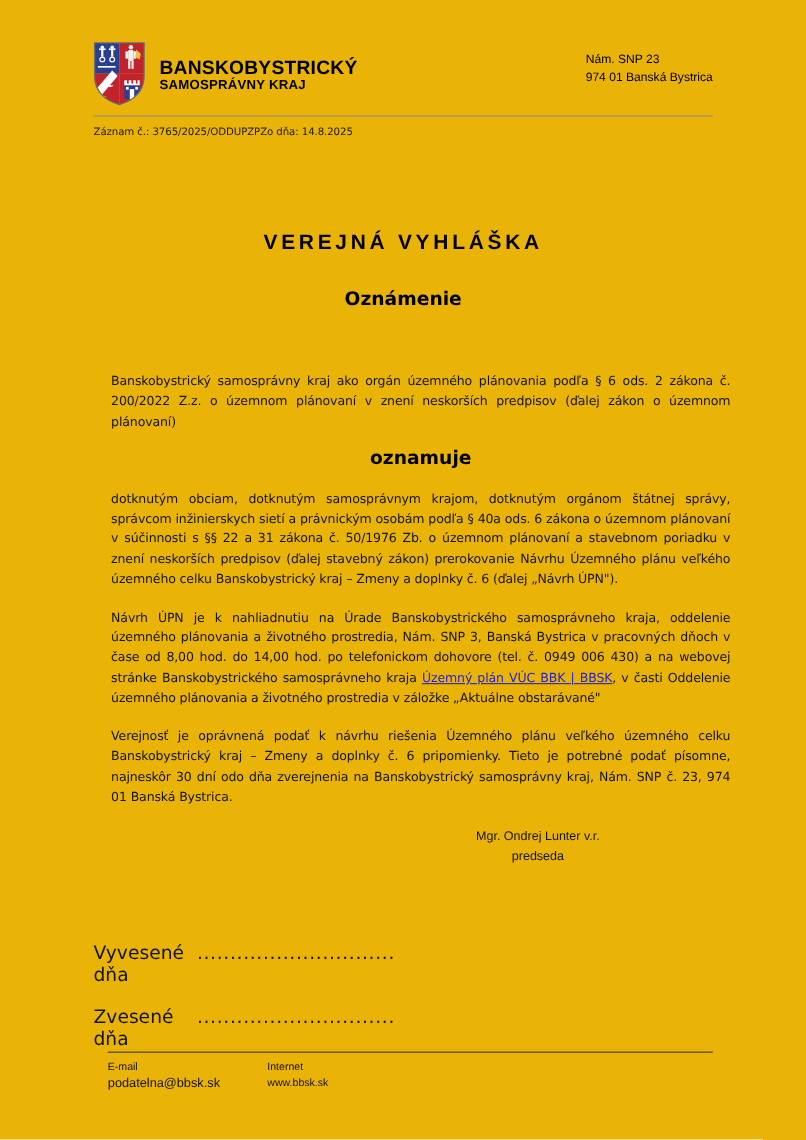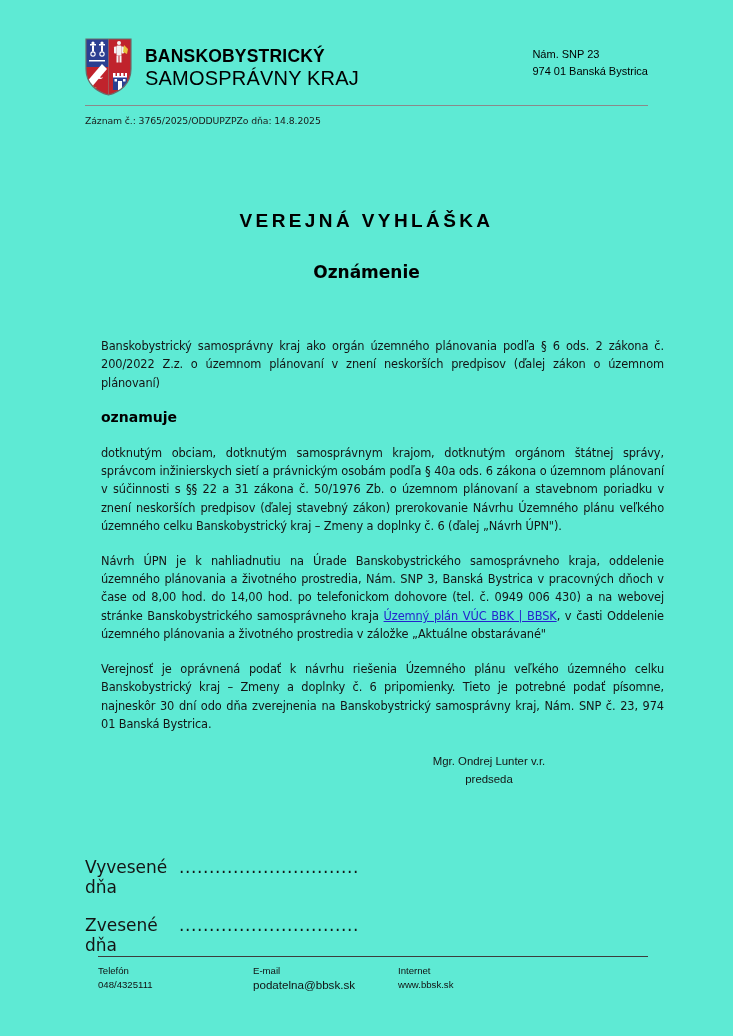--- a/index.html
+++ b/index.html
@@ -11,21 +11,21 @@
   body {
     font-family: "Liberation Sans", sans-serif;
     color: #1a1a1a;
     -webkit-font-smoothing: antialiased;
   }
   .page {
     position: relative;
     width: 733px;
     height: 1036px;
     margin: 0 auto;
-    background: #5eead4;
+    background: #eab308;
     overflow: hidden;
     box-sizing: border-box;
   }
 
   
   .letterhead {
     position: absolute;
     left: 85px;
     top: 38px;
     width: 563px;
@@ -51,22 +51,22 @@
   .brand-line1 {
     font-family: "Liberation Sans", sans-serif;
     font-size: 17.5px;
     font-weight: bold;
     letter-spacing: 0.2px;
     color: #000;
     white-space: nowrap;
   }
   .brand-line2 {
     font-family: "Liberation Sans", sans-serif;
-    font-size: 20px;
-    font-weight: normal;
+    font-size: 12px;
+    font-weight: bold;
     letter-spacing: 0.2px;
     color: #000;
     white-space: nowrap;
   }
   .address {
     text-align: left;
     font-family: "Liberation Sans", sans-serif;
     font-size: 11px;
     line-height: 1.55;
     color: #000;
@@ -136,23 +136,23 @@
     color: #141414;
     text-align: justify;
     text-justify: inter-word;
     margin: 0 0 16px 0;
     letter-spacing: -0.12px;
     hyphens: none;
   }
   .para:last-child { margin-bottom: 0; }
   .centered-bold {
     font-family: "DejaVu Sans", sans-serif;
-    font-size: 14px;
-    font-weight: bold;
-    text-align: left;
+    font-size: 17px;
+    font-weight: bold;
+    text-align: center;
     color: #000;
     margin: 0 0 17px 0;
     line-height: 18.4px;
   }
   .doclink {
     color: #2424cc;
     text-decoration: underline;
     cursor: pointer;
   }
 
@@ -325,24 +325,20 @@
   </div>
 
   <div class="dateline" id="dateline-removed">
     <span class="dl-label">Zvesené dňa</span>
     <span class="dl-dots">..............................</span>
   </div>
 
   <div class="footer-rule"></div>
 
   <div class="footer">
-    <div class="fcol fcol-phone">
-      <span class="fc-label">Telefón</span>
-      <span class="fc-value">048/4325111</span>
-    </div>
     <div class="fcol fcol-email">
       <span class="fc-label">E-mail</span>
       <span class="fc-value">podatelna@bbsk.sk</span>
     </div>
     <div class="fcol fcol-internet">
       <span class="fc-label">Internet</span>
       <span class="fc-value">www.bbsk.sk</span>
     </div>
   </div>
 

